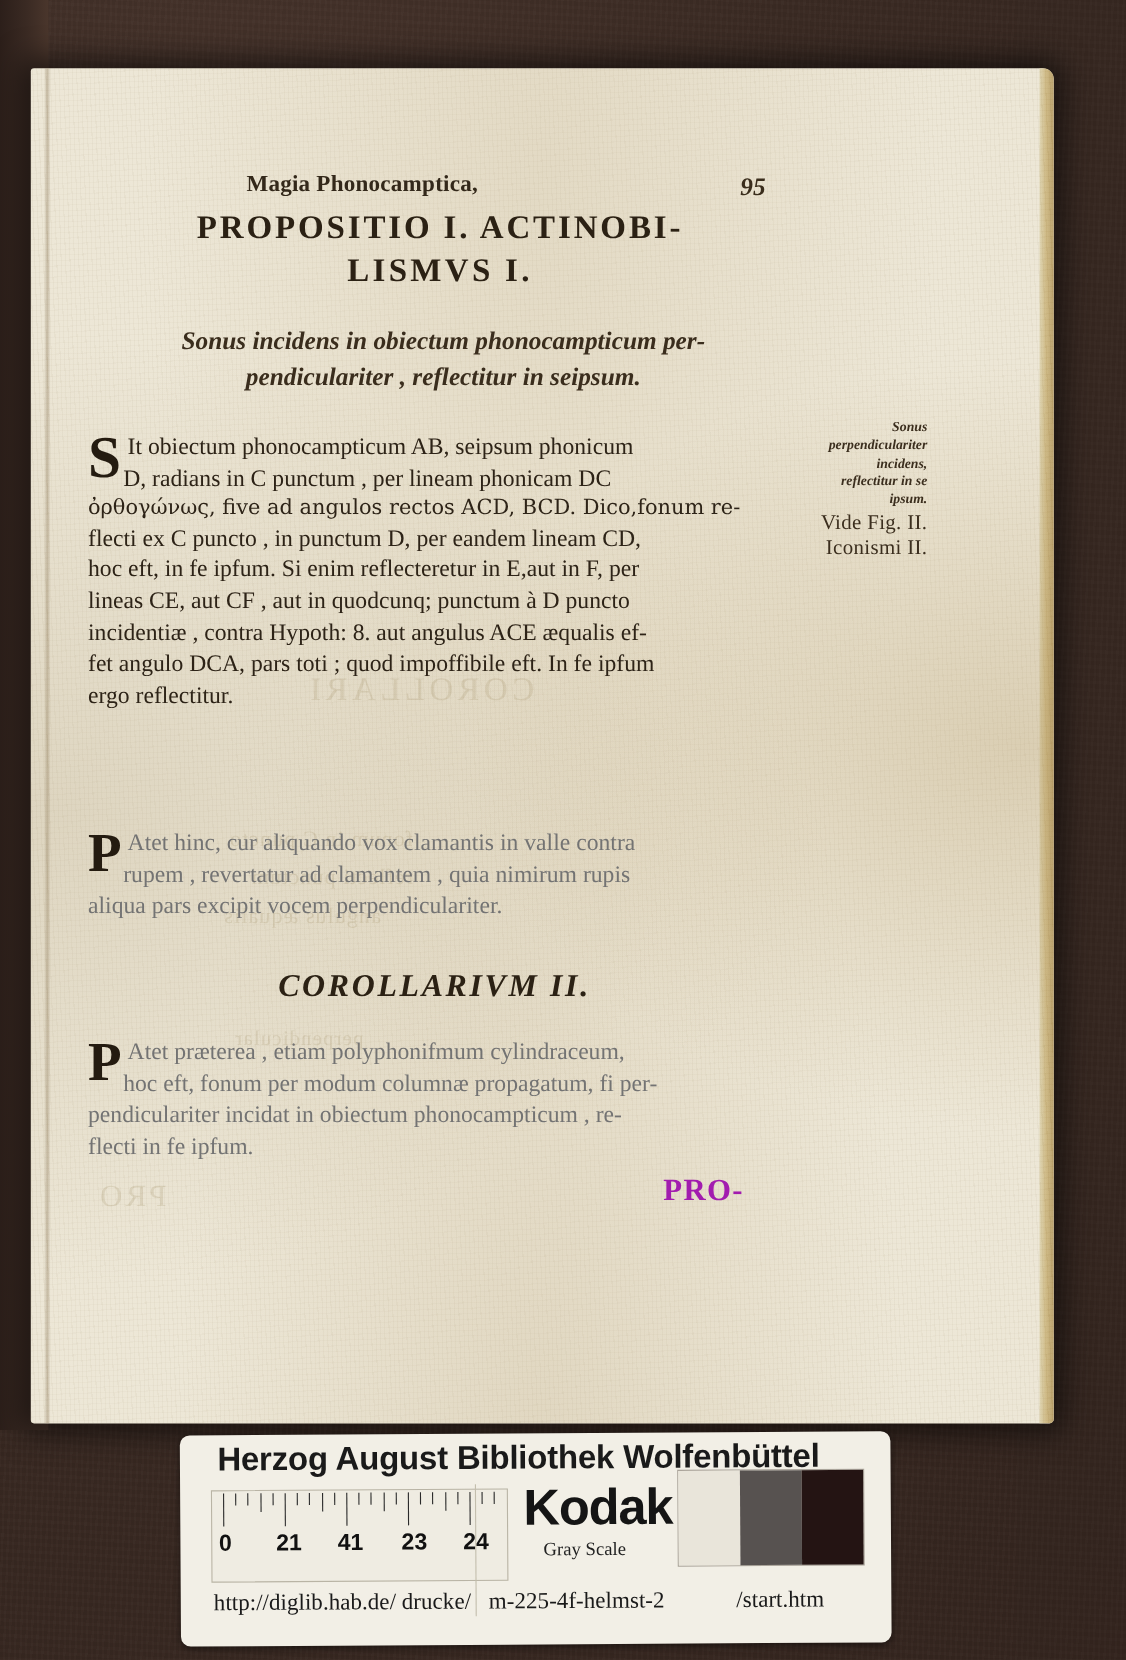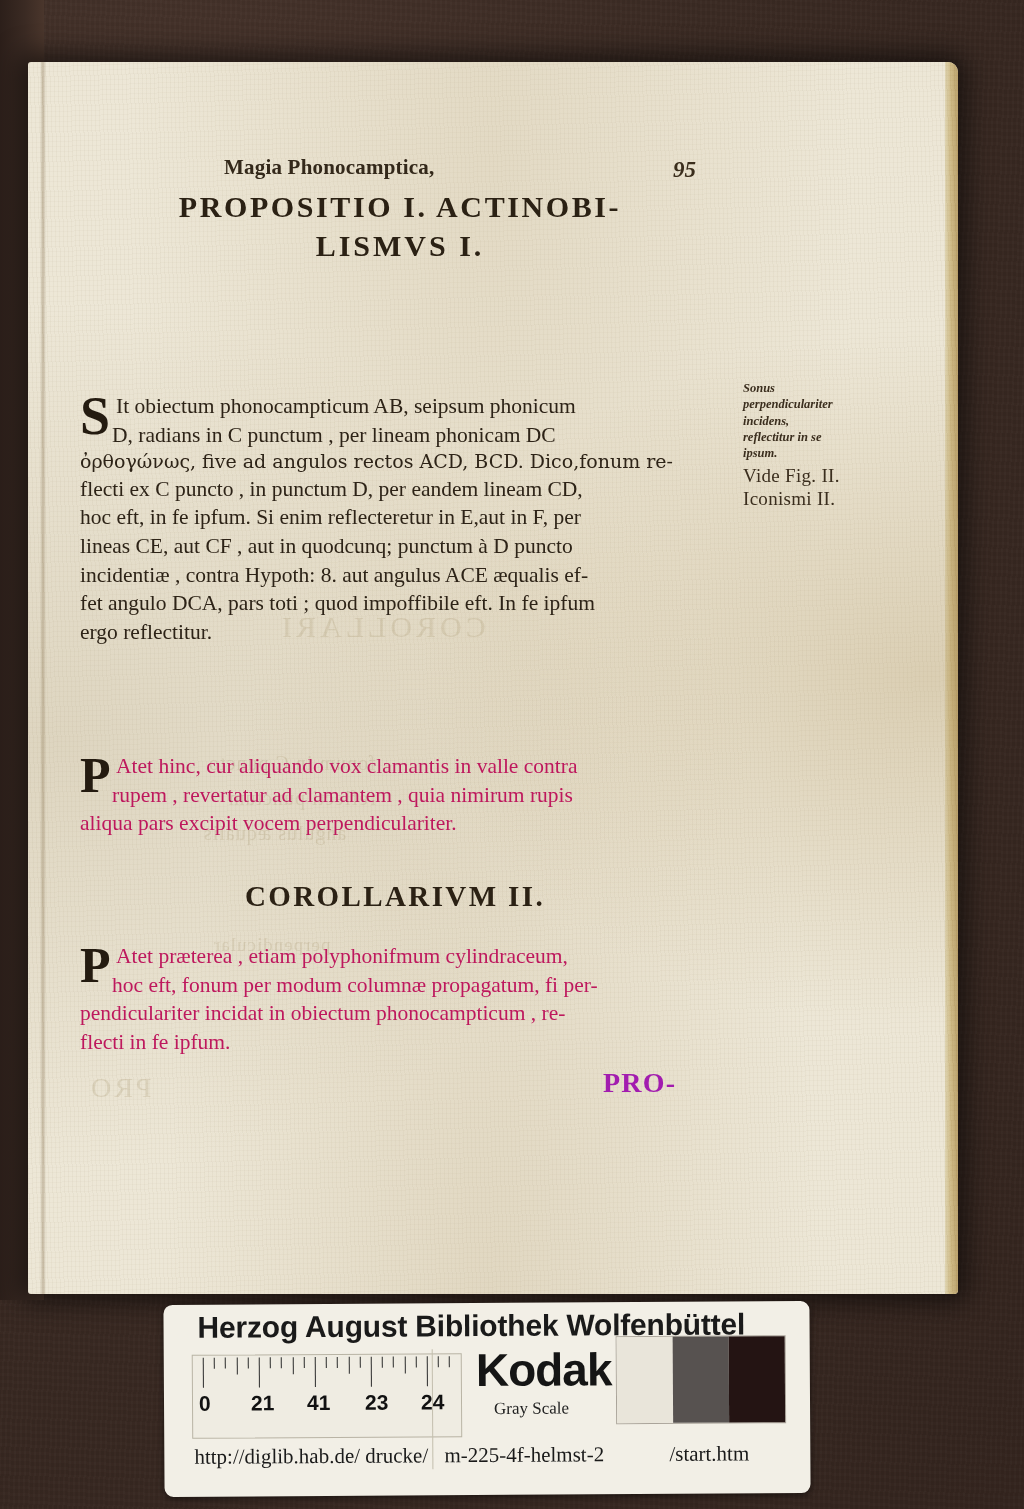--- a/index.html
+++ b/index.html
@@ -104,37 +104,37 @@
     font-size:54px;line-height:.92;font-weight:bold;
     color:#241b10;font-family:"Liberation Serif",serif;
   }
   .ind1{padding-left:36px;display:inline-block;}
   .ind2{padding-left:32px;display:inline-block;}
   .greek{font-family:"DejaVu Serif",serif;font-size:19px;}
 
   .marginal{
     position:absolute;left:715px;top:318px;width:100px;
     font-size:12.5px;line-height:1.30;
-    font-style:italic;font-weight:bold;color:#3b2e1e;
+    font-style:italic;font-weight:bold;color:#3b2e1e;text-align:right;
   }
   .marginal .plain{
     font-style:normal;font-weight:normal;font-size:19px;line-height:1.22;
     display:block;margin-top:3px;letter-spacing:.3px;
   }
 
   .coroll-head{
     position:absolute;width:690px;left:22px;text-align:center;
     font-size:29px;letter-spacing:2.4px;font-weight:bold;color:#2b2114;
   }
   #coroll1-head{top:630px;}
-  #coroll2-head{top:818px;}
+  #coroll2-head{top:818px;font-style:italic;}
 
   .coroll-body{
     position:absolute;left:52px;width:665px;
-    font-size:21.5px;line-height:1.335;color:#be185d;
+    font-size:21.5px;line-height:1.335;color:#737373;
   }
   .coroll-body .ln{display:block;white-space:nowrap;}
   #coroll1-body{top:690px;}
   #coroll2-body{top:880px;}
   .pcap{
     position:absolute;font-size:50px;line-height:.92;font-weight:bold;color:#241b10;
   }
   #pcap1{left:52px;top:690px;}
   #pcap2{left:52px;top:880px;}
 
@@ -218,20 +218,24 @@
   <div id="content">
 
     <div class="running-head">Magia Phonocamptica,</div>
     <div class="folio">95</div>
 
     <div class="prop-title">
       <span class="l1">PROPOSITIO I. ACTINOBI-</span>
       <span class="l2">LISMVS I.</span>
     </div>
 
+    <div class="enunciation">
+      <span>Sonus incidens in obiectum phonocampticum per-</span><br>
+      <span>pendiculariter , reflectitur in seipsum.</span>
+    </div>
 
     <div class="dropcap">S</div>
     <div class="body-block">
       <span class="ln"><span class="ind1"></span><span>It obiectum phonocampticum AB, seipsum phonicum</span></span>
       <span class="ln"><span class="ind2"></span><span>D, radians in  C punctum , per lineam phonicam DC</span></span>
       <span class="ln greek">ὀρθογώνως, five ad angulos rectos ACD, BCD.   Dico,fonum re-</span>
       <span class="ln">flecti ex C puncto , in punctum D, per eandem lineam CD,</span>
       <span class="ln">hoc eft, in fe ipfum.    Si enim reflecteretur in E,aut in F, per</span>
       <span class="ln">lineas CE, aut CF , aut in quodcunq; punctum à D puncto</span>
       <span class="ln">incidentiæ , contra Hypoth: 8. aut angulus ACE æqualis ef-</span>

